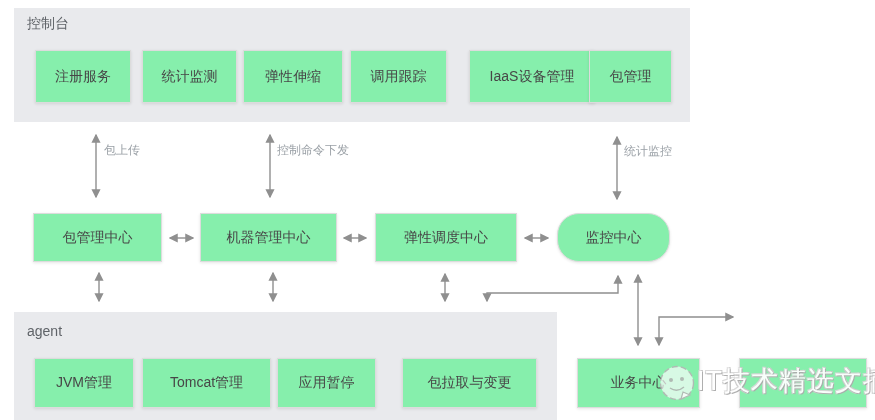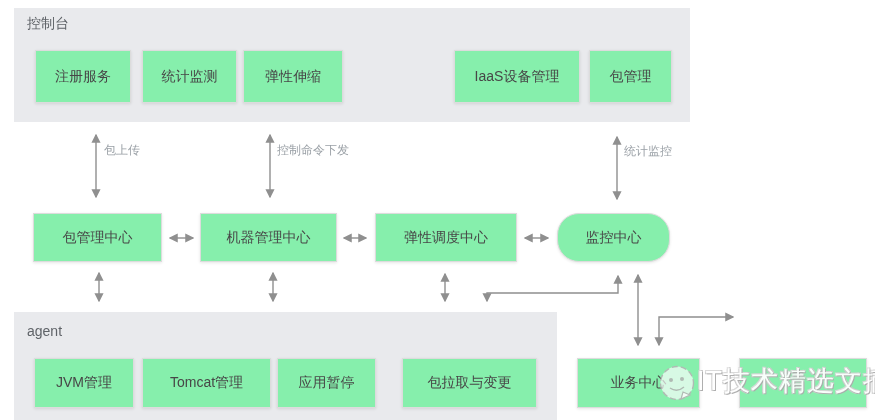--- a/index.html
+++ b/index.html
@@ -29,21 +29,22 @@
 <body>
 
 <div class="canvas">
 
   <div class="panel" style="left:14px; top:8px; width:676px; height:114px;">
     <div class="panel-title" style="left:13px; top:7px;">控制台</div>
   </div>
   <div class="node" style="left:35px;  top:50px; width:96px;  height:53px;">注册服务</div>
   <div class="node" style="left:142px; top:50px; width:95px;  height:53px;">统计监测</div>
   <div class="node" style="left:243px; top:50px; width:100px; height:53px;">弹性伸缩</div>
-  <div class="node" style="left:454px; top:50px; width:126px; height:53px;">IaaS设备管理</div>
+  <div class="node" style="left:350px; top:50px; width:97px;  height:53px;">调用跟踪</div>
+  <div class="node" style="left:469px; top:50px; width:126px; height:53px;">IaaS设备管理</div>
   <div class="node" style="left:589px; top:50px; width:83px;  height:53px;">包管理</div>
 
   <div class="node" style="left:33px;  top:213px; width:129px; height:49px;">包管理中心</div>
   <div class="node" style="left:375px; top:213px; width:142px; height:49px;">弹性调度中心</div>
   <div class="node" style="left:200px; top:213px; width:137px; height:49px;">机器管理中心</div>
   <div class="node" style="left:557px; top:213px; width:113px; height:49px;border-radius:22px;">监控中心</div>
 
   <div class="panel" style="left:14px; top:312px; width:543px; height:108px;">
     <div class="panel-title" style="left:13px; top:11px;">agent</div>
   </div>

